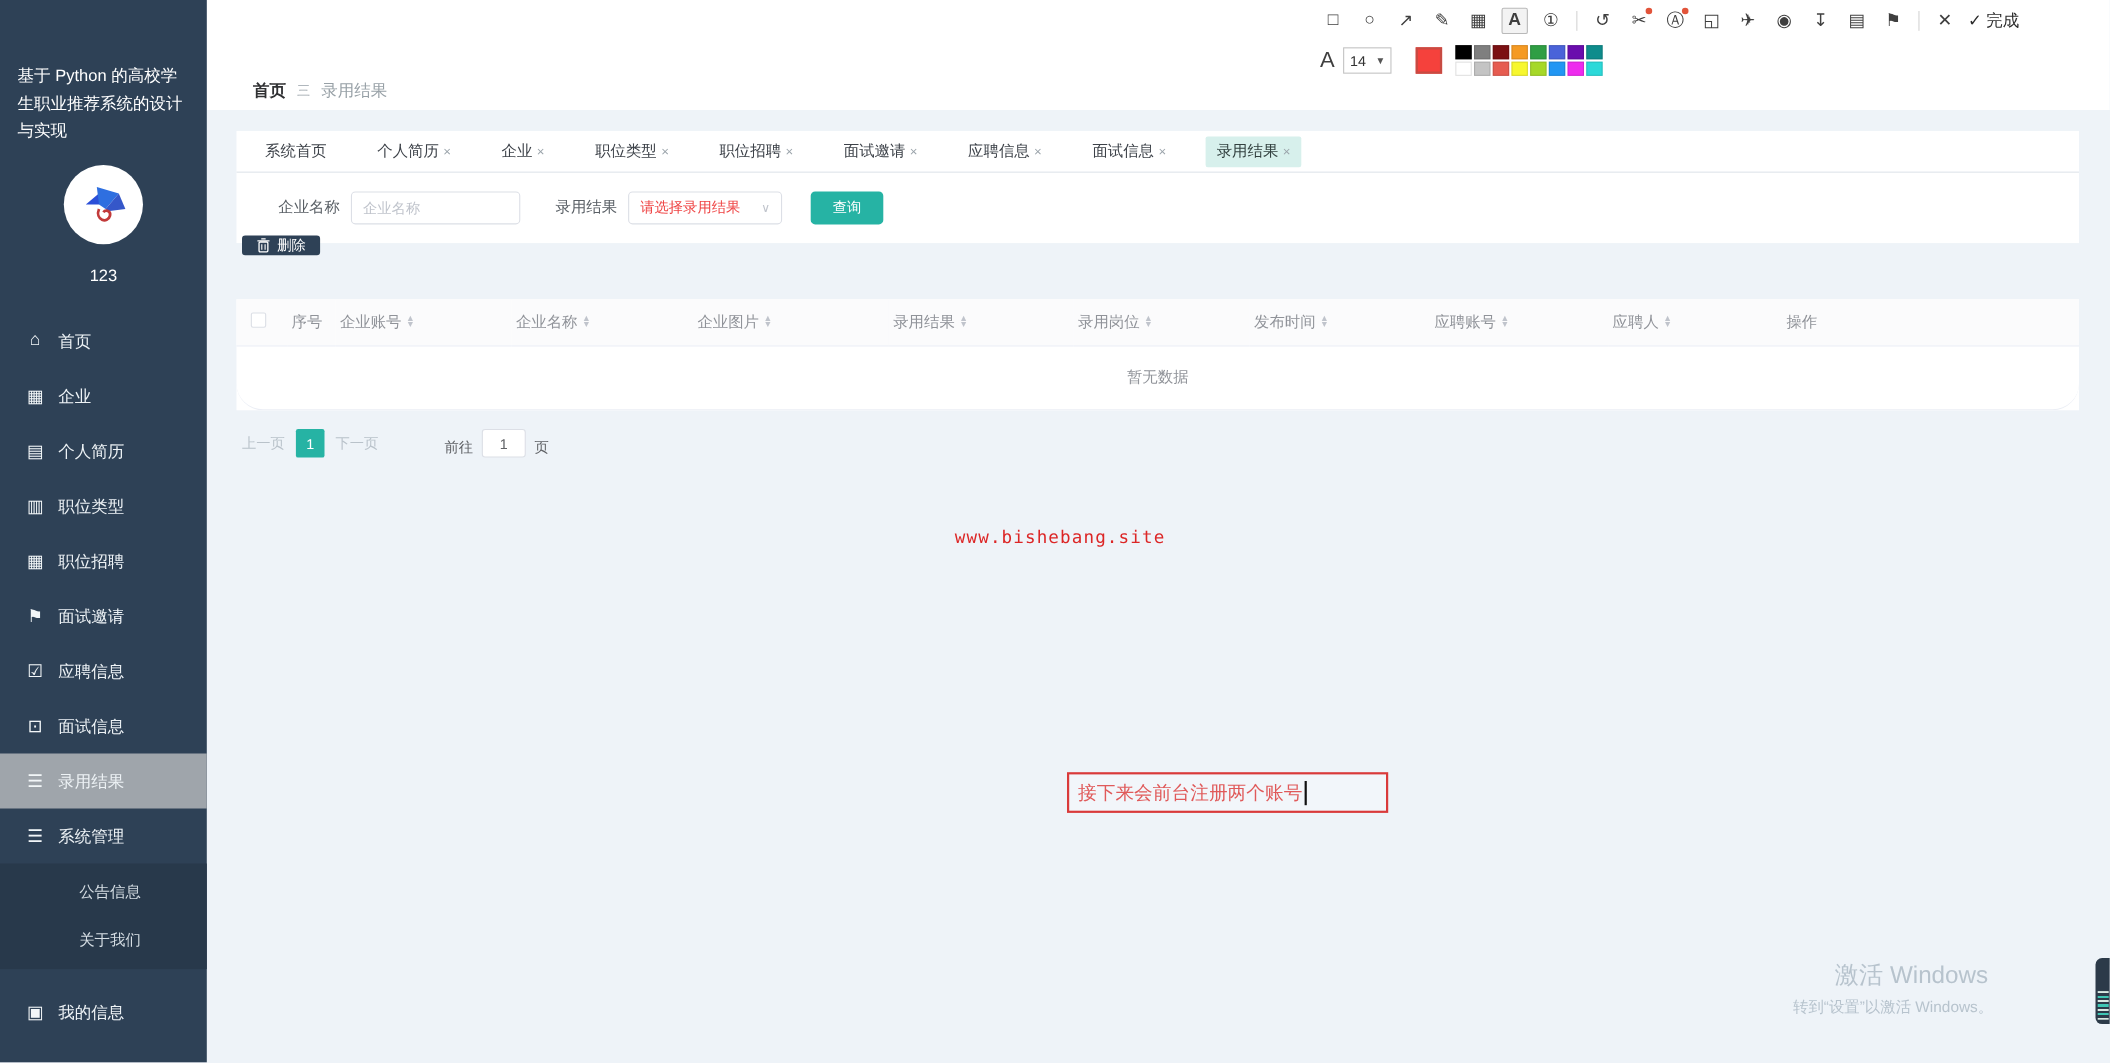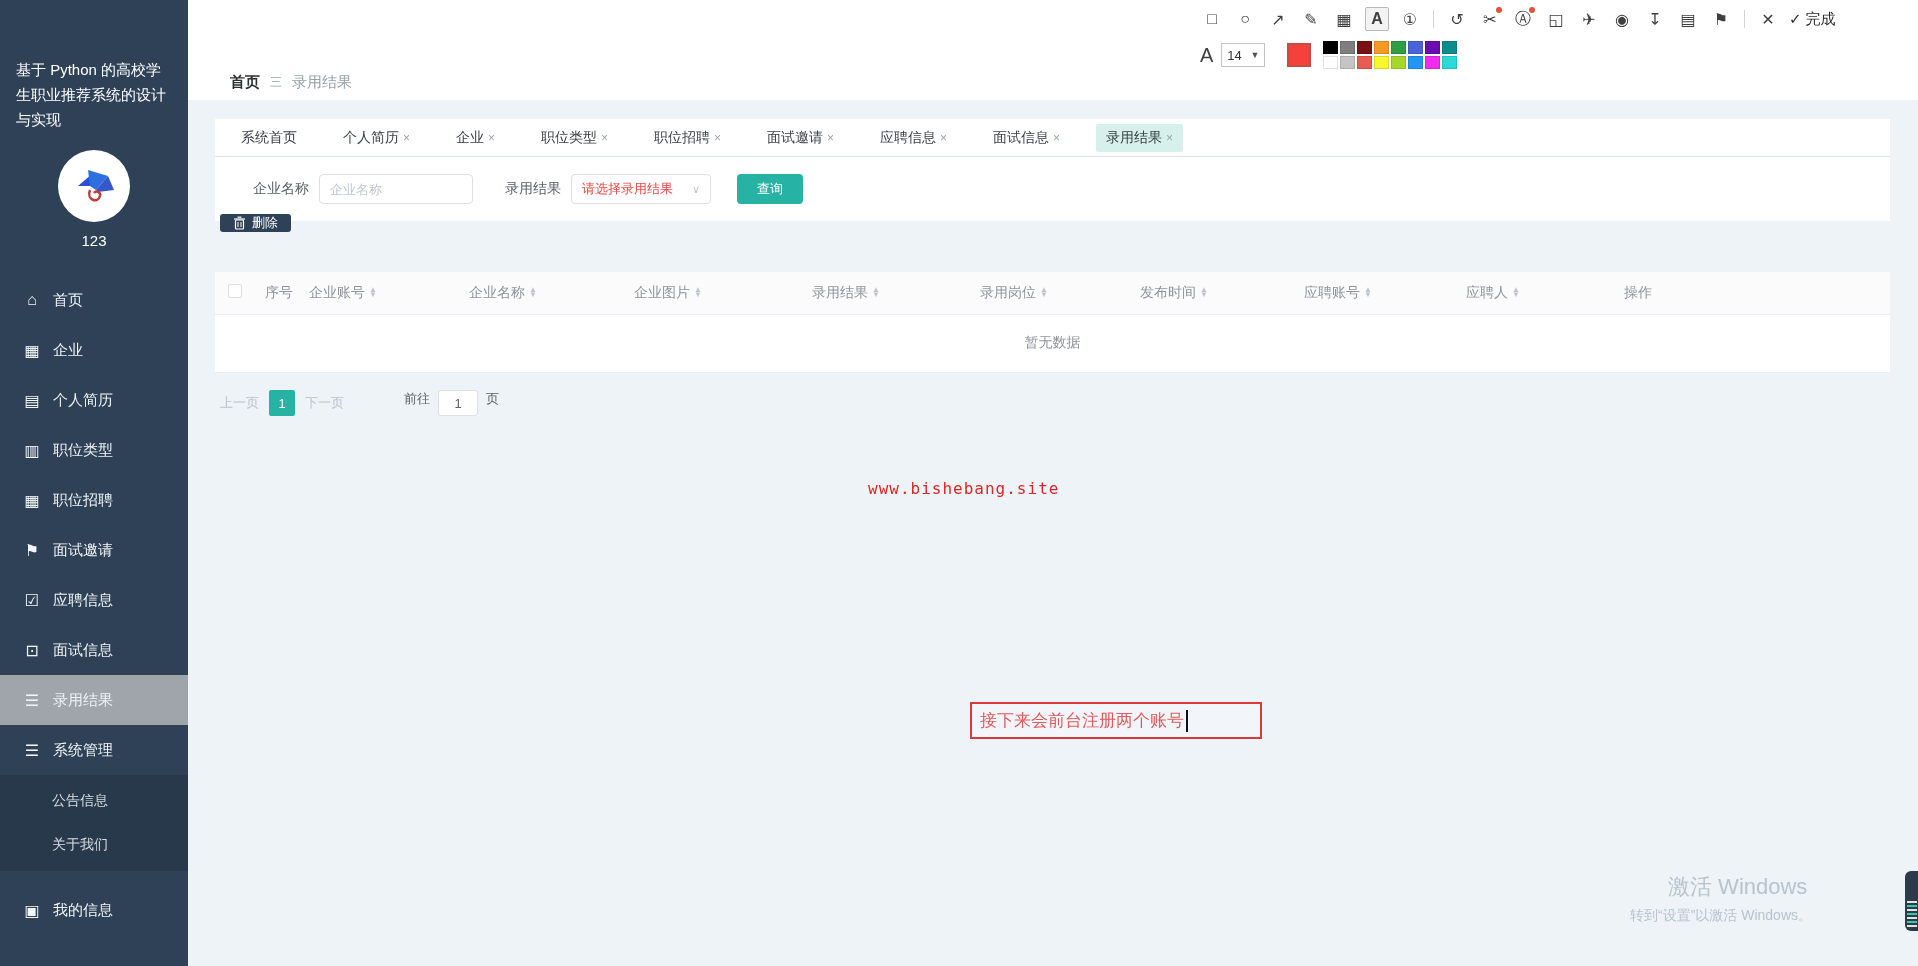--- a/index.html
+++ b/index.html
@@ -4,27 +4,27 @@
 <style>
   * { margin:0; padding:0; box-sizing:border-box; }
   html,body { width:1918px; height:966px; overflow:hidden; font-family:"Liberation Sans","DejaVu Sans",sans-serif; background:#eef3f8; }
   .stage { position:relative; width:1918px; height:966px; background:#eef3f8; }
 
   
   .sidebar { position:absolute; left:0; top:0; width:188px; height:966px; background:#2e4156; color:#fff; z-index:5; }
   .side-title { padding:14px 16px 6px 16px; font-size:15px; line-height:1.65; font-weight:500; color:#fff;margin-top:44px; }
   .logo-wrap { display:flex; flex-direction:column; align-items:center; margin-top:12px; }
   .logo-circle { width:72px; height:72px; border-radius:50%; background:#fff; display:flex; align-items:center; justify-content:center; }
-  .username { margin-top:10px; font-size:15px; color:#fff; }
+  .username { margin-top:20px; font-size:15px; color:#fff; }
   .menu { margin-top:26px; }
   .menu-item { height:50px; display:flex; align-items:center; padding-left:22px; font-size:15px; color:#eef3f6; cursor:pointer; }
   .menu-item .mi { width:20px; margin-right:11px; font-size:16px; text-align:center; color:#f2f6f8; }
   .menu-item.active { background:#9fa5ab; }
   .submenu { background:#28394b; padding:4px 0; }
-  .submenu-item { height:44px; display:flex; align-items:center; padding-left:52px; font-size:14px; color:#d6dee4; cursor:pointer; }
+  .submenu-item { height:44px; display:flex; align-items:center; padding-left:72px; font-size:14px; color:#d6dee4; cursor:pointer; }
   .menu-bottom { margin-top:14px; }
   .edge-marker { position:absolute; left:0; top:477px; width:5px; height:16px; background:#2bb8aa; border-radius:0 4px 4px 0; }
 
   
   .main { position:absolute; left:188px; top:0; right:0; bottom:0; background:#eef3f8; }
   .topbar { position:absolute; left:0; top:0; right:0; height:100px; background:#ffffff; }
   .breadcrumb { position:absolute; left:42px; top:73px; display:flex; align-items:center; font-size:15px; }
   .bc-root { color:#303133; font-weight:bold; }
   .bc-sep { color:#9aa3aa; margin:0 10px; font-size:12px; }
   .bc-cur { color:#97a0a6; }
@@ -46,26 +46,26 @@
 
   .btn-delete { position:absolute; left:32px; top:214px; height:18px; padding:0 13px; background:#2e4156; border:none; border-radius:3px; color:#fff; font-size:13px; display:flex; align-items:center; gap:6px; cursor:pointer; }
   .btn-delete svg { display:block; }
 
   .card2 { position:absolute; left:27px; top:272px; width:1675px; background:#fff; }
   table.grid { width:100%; border-collapse:collapse; table-layout:fixed; }
   .grid th { height:42px; font-size:14px; font-weight:normal; color:#909399; text-align:left; background:#fbfbfc; border-bottom:1px solid #ebeef5; padding:0 4px; white-space:nowrap; }
   .grid .th-inner { display:inline-flex; align-items:center; gap:4px; }
   .carets { display:inline-flex; flex-direction:column; line-height:0.55; font-size:8px; color:#c0c4cc; cursor:pointer; }
   .chk { width:14px; height:14px; border:1px solid #dcdfe6; border-radius:2px; background:#fff; display:inline-block; cursor:pointer; }
-  .empty-row { height:58px; display:flex; align-items:center; justify-content:center; font-size:14px; color:#909399; border-bottom:1px solid #ebeef5; }
+  .empty-row { height:58px; display:flex; align-items:center; justify-content:center; font-size:14px; color:#909399; border-bottom:1px solid #ebeef5;border-radius:24px; }
 
   .pagination { position:absolute; left:32px; top:390px; display:flex; align-items:center; font-size:13px; color:#606266; }
   .pg-btn { color:#b9c2ca; margin-right:10px; cursor:pointer; }
   .pg-cur { width:26px; height:26px; background:#26b3a4; color:#fff; display:flex; align-items:center; justify-content:center; border-radius:2px; margin-right:10px; font-size:13px; cursor:pointer; }
-  .pg-goto { margin-left:50px; display:flex; align-items:flex-start; gap:8px; }
+  .pg-goto { margin-left:50px; display:flex; align-items:flex-end; gap:8px; }
   .pg-input { width:40px; height:26px; border:1px solid #dcdfe6; border-radius:3px; text-align:center; font-size:13px; color:#606266; }
 
   .red-url { position:absolute; left:680px; top:479px; font-family:"DejaVu Sans Mono","Liberation Mono",monospace; font-size:16px; letter-spacing:1px; color:#dc2626; }
 
   .note-box { position:absolute; left:970px; top:702px; width:292px; height:37px; border:2px solid #d93a3a; display:flex; align-items:center; padding-left:8px; background:rgba(255,255,255,0.25); }
   .note-text { font-size:17px; color:#e05a5a; white-space:nowrap; }
   .note-cursor { display:inline-block; width:2px; height:22px; background:#111; margin-left:2px; animation:none; }
 
   .win-mark { position:absolute; left:1442px; top:872px; color:#b7c3cd; }
   .win-mark .l1 { font-size:22px;margin-left:38px; }

